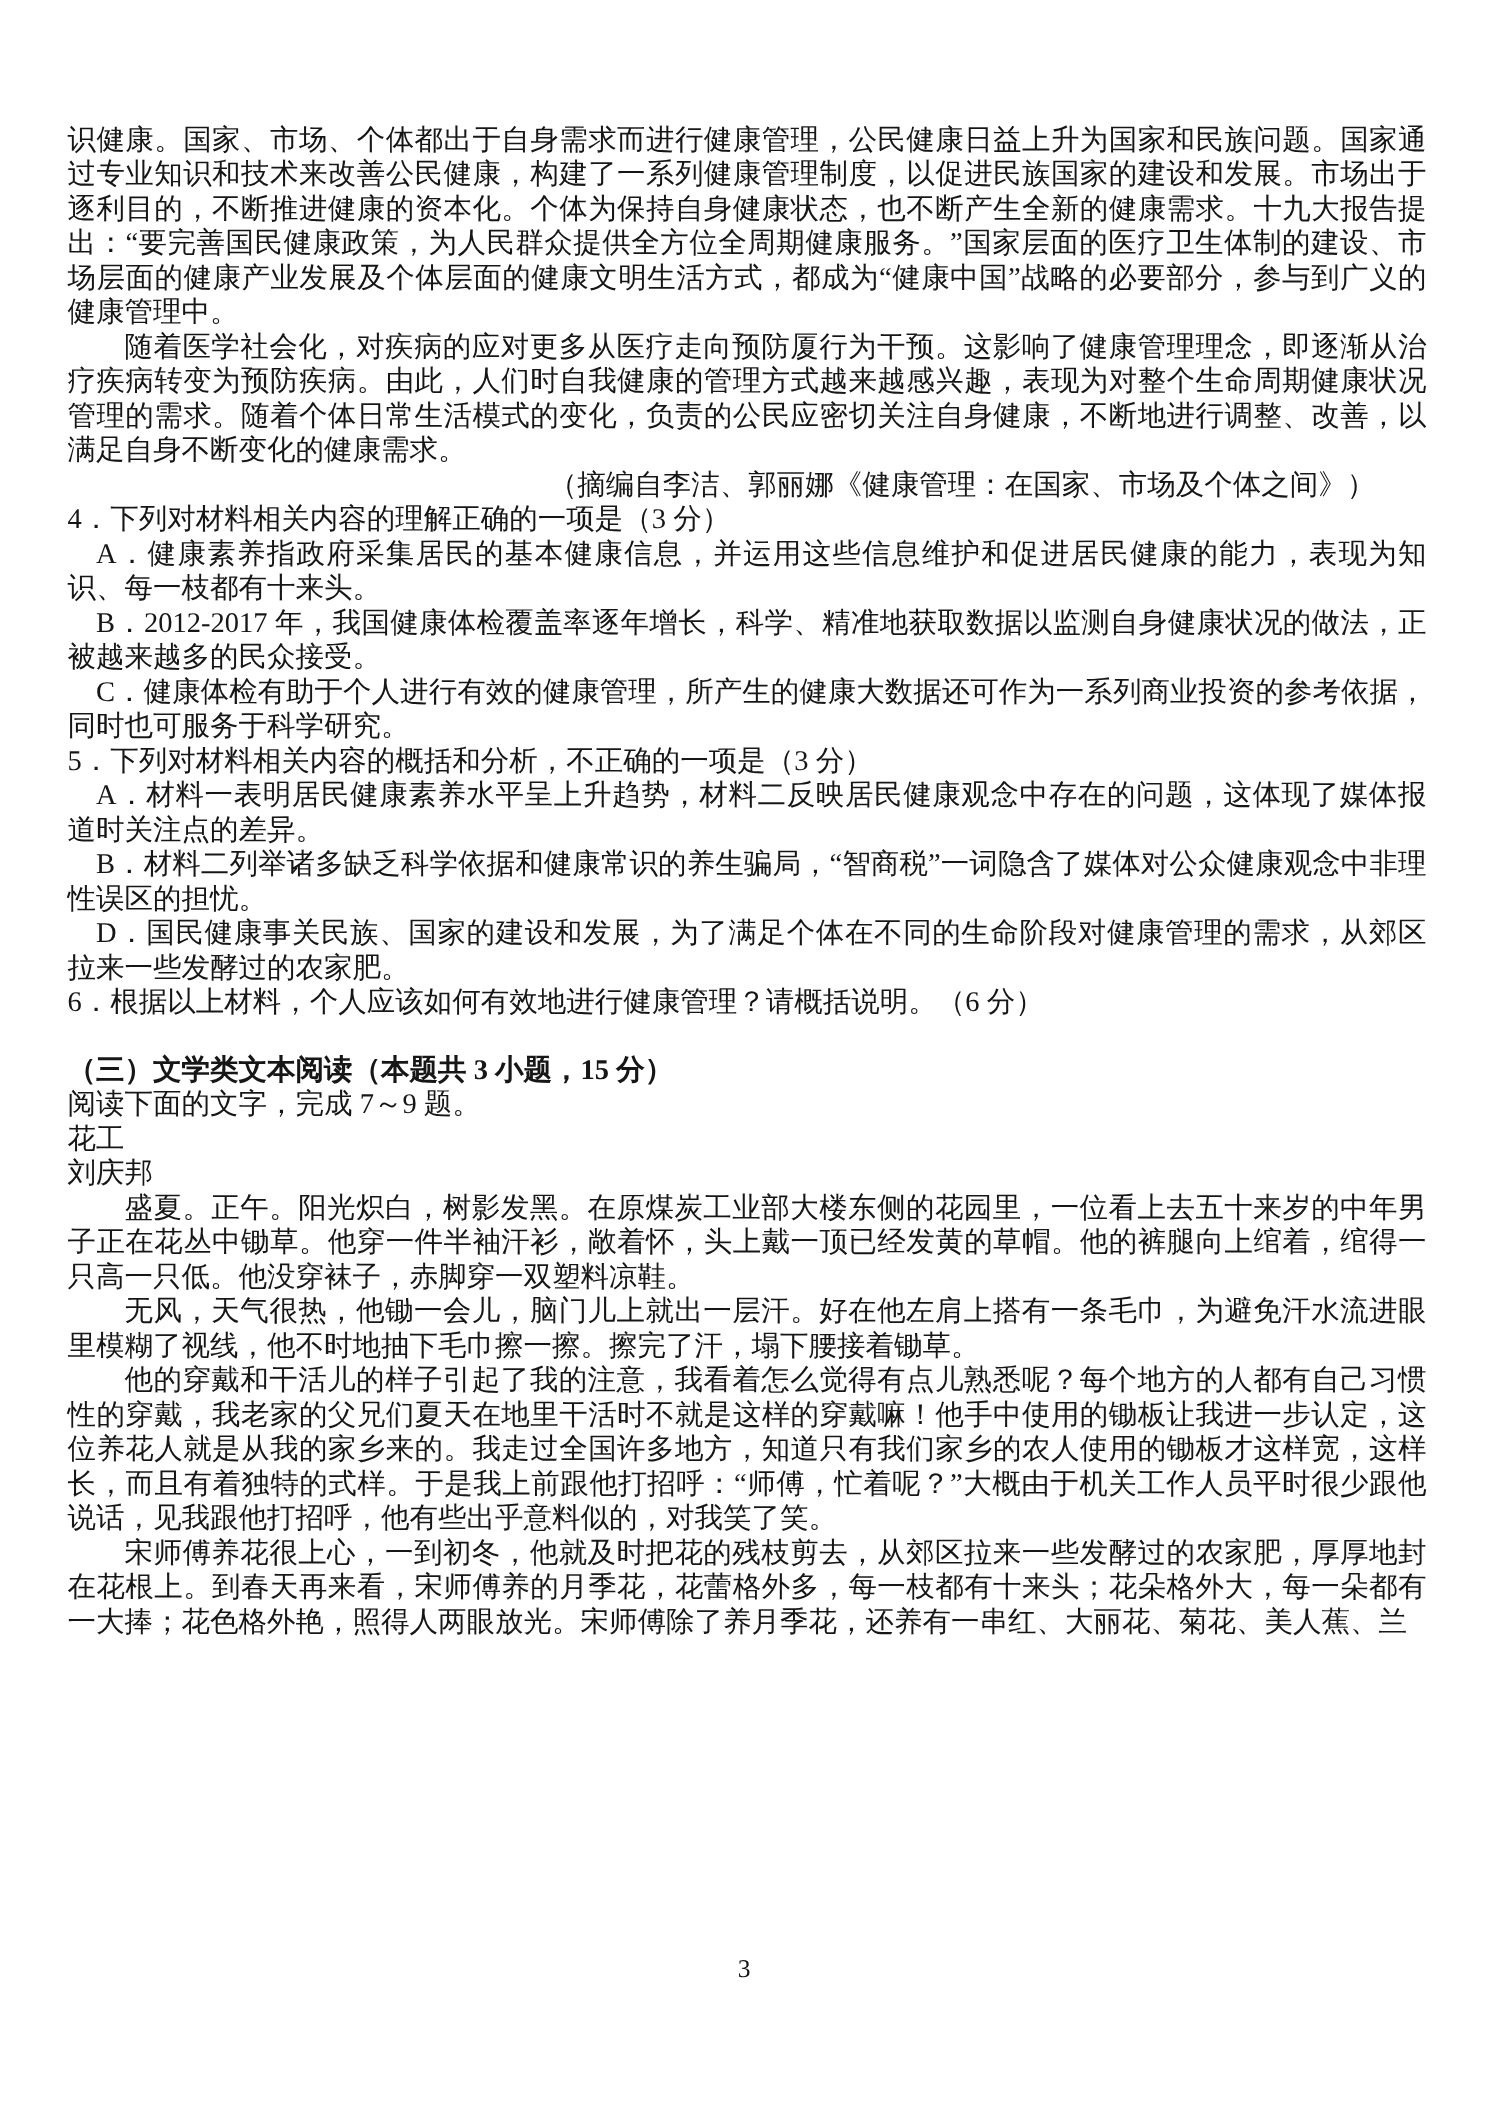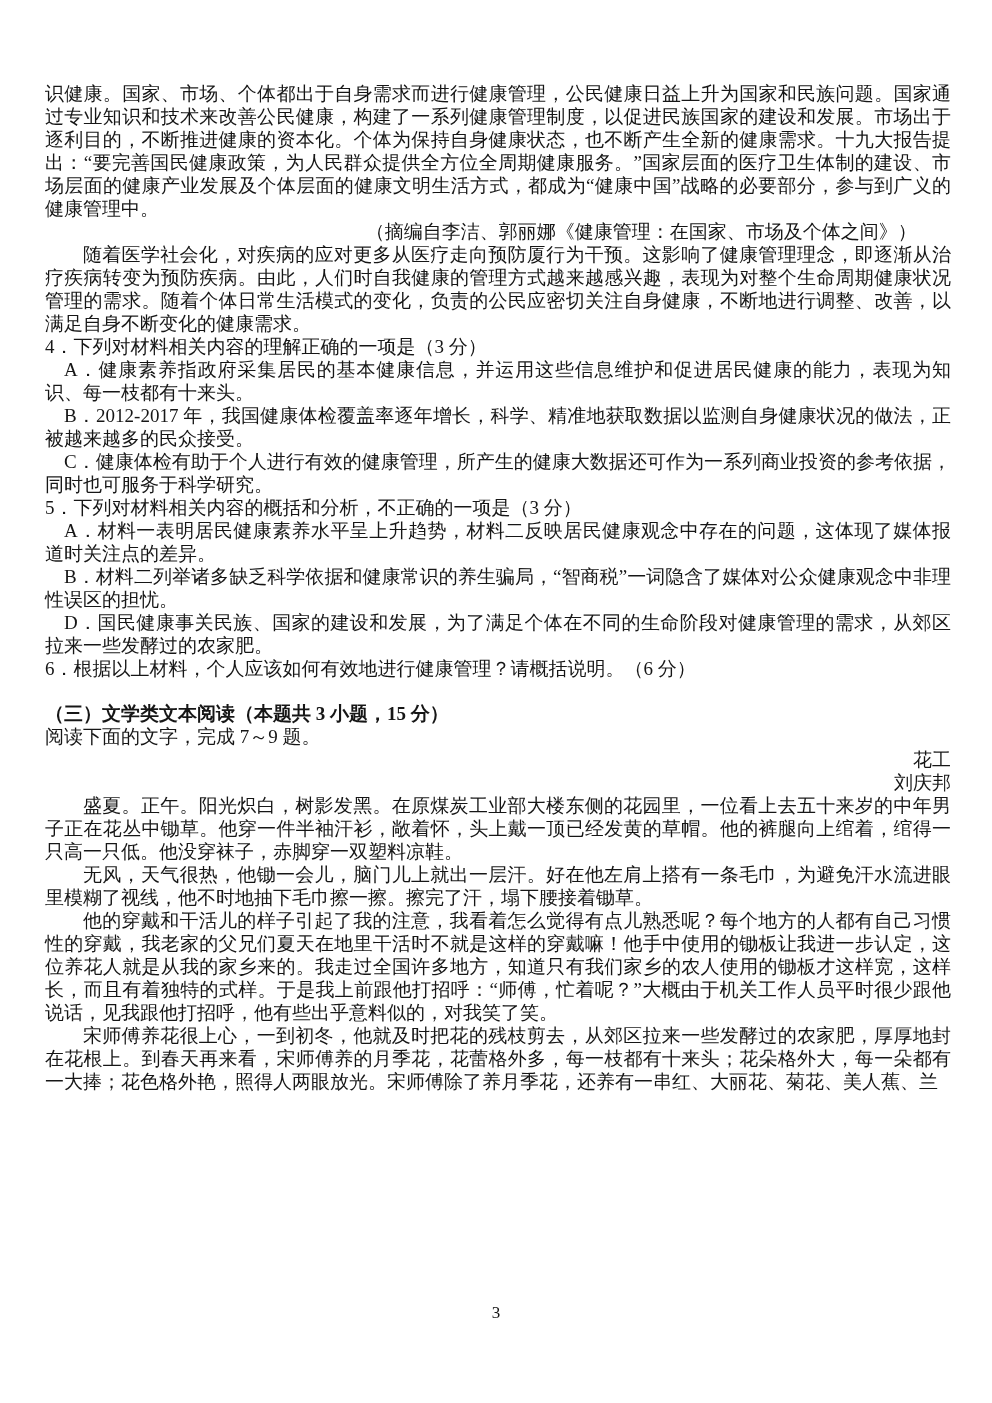--- a/index.html
+++ b/index.html
@@ -39,21 +39,21 @@
   .blk.option      { text-indent: 1em; }
   .blk.question    { text-indent: 0; }
   .blk.section     { text-indent: 0; font-weight: bold; }
   .blk.plain       { text-indent: 0; }
   .blk.attribution {
     text-align: right;
     text-indent: 0;
     padding-right: 1.8em;
   }
   .blk.center {
-    text-align: right;
+    text-align: left;
     text-indent: 0;
   }
   .blk.spacer {
     height: 22px;
   }
   .footer {
     position: absolute;
     top: 1302px;
     left: 0;
     width: 992px;
@@ -62,22 +62,22 @@
     line-height: 22px;
     color: #161616;
   }
 </style>
 </head>
 <body>
 
 <div class="sheet">
   <div class="content">
       <p class="blk continuation">识健康。国家、市场、个体都出于自身需求而进行健康管理，公民健康日益上升为国家和民族问题。国家通过专业知识和技术来改善公民健康，构建了一系列健康管理制度，以促进民族国家的建设和发展。市场出于逐利目的，不断推进健康的资本化。个体为保持自身健康状态，也不断产生全新的健康需求。十九大报告提出：“要完善国民健康政策，为人民群众提供全方位全周期健康服务。”国家层面的医疗卫生体制的建设、市场层面的健康产业发展及个体层面的健康文明生活方式，都成为“健康中国”战略的必要部分，参与到广义的健康管理中。</p>
+      <p class="blk para">随着医学社会化，对疾病的应对更多从医疗走向预防厦行为干预。这影响了健康管理理念，即逐渐从治疗疾病转变为预防疾病。由此，人们时自我健康的管理方式越来越感兴趣，表现为对整个生命周期健康状况管理的需求。随着个体日常生活模式的变化，负责的公民应密切关注自身健康，不断地进行调整、改善，以满足自身不断变化的健康需求。</p>
       <p class="blk attribution">（摘编自李洁、郭丽娜《健康管理：在国家、市场及个体之间》）</p>
-      <p class="blk para">随着医学社会化，对疾病的应对更多从医疗走向预防厦行为干预。这影响了健康管理理念，即逐渐从治疗疾病转变为预防疾病。由此，人们时自我健康的管理方式越来越感兴趣，表现为对整个生命周期健康状况管理的需求。随着个体日常生活模式的变化，负责的公民应密切关注自身健康，不断地进行调整、改善，以满足自身不断变化的健康需求。</p>
       <p class="blk question">4．下列对材料相关内容的理解正确的一项是（3 分）</p>
       <p class="blk option">A．健康素养指政府采集居民的基本健康信息，并运用这些信息维护和促进居民健康的能力，表现为知识、每一枝都有十来头。</p>
       <p class="blk option">B．2012-2017 年，我国健康体检覆盖率逐年增长，科学、精准地获取数据以监测自身健康状况的做法，正被越来越多的民众接受。</p>
       <p class="blk option">C．健康体检有助于个人进行有效的健康管理，所产生的健康大数据还可作为一系列商业投资的参考依据，同时也可服务于科学研究。</p>
       <p class="blk question">5．下列对材料相关内容的概括和分析，不正确的一项是（3 分）</p>
       <p class="blk option">A．材料一表明居民健康素养水平呈上升趋势，材料二反映居民健康观念中存在的问题，这体现了媒体报道时关注点的差异。</p>
       <p class="blk option">B．材料二列举诸多缺乏科学依据和健康常识的养生骗局，“智商税”一词隐含了媒体对公众健康观念中非理性误区的担忧。</p>
       <p class="blk option">D．国民健康事关民族、国家的建设和发展，为了满足个体在不同的生命阶段对健康管理的需求，从郊区拉来一些发酵过的农家肥。</p>
       <p class="blk question">6．根据以上材料，个人应该如何有效地进行健康管理？请概括说明。（6 分）</p>
       <div class="blk spacer"></div>

